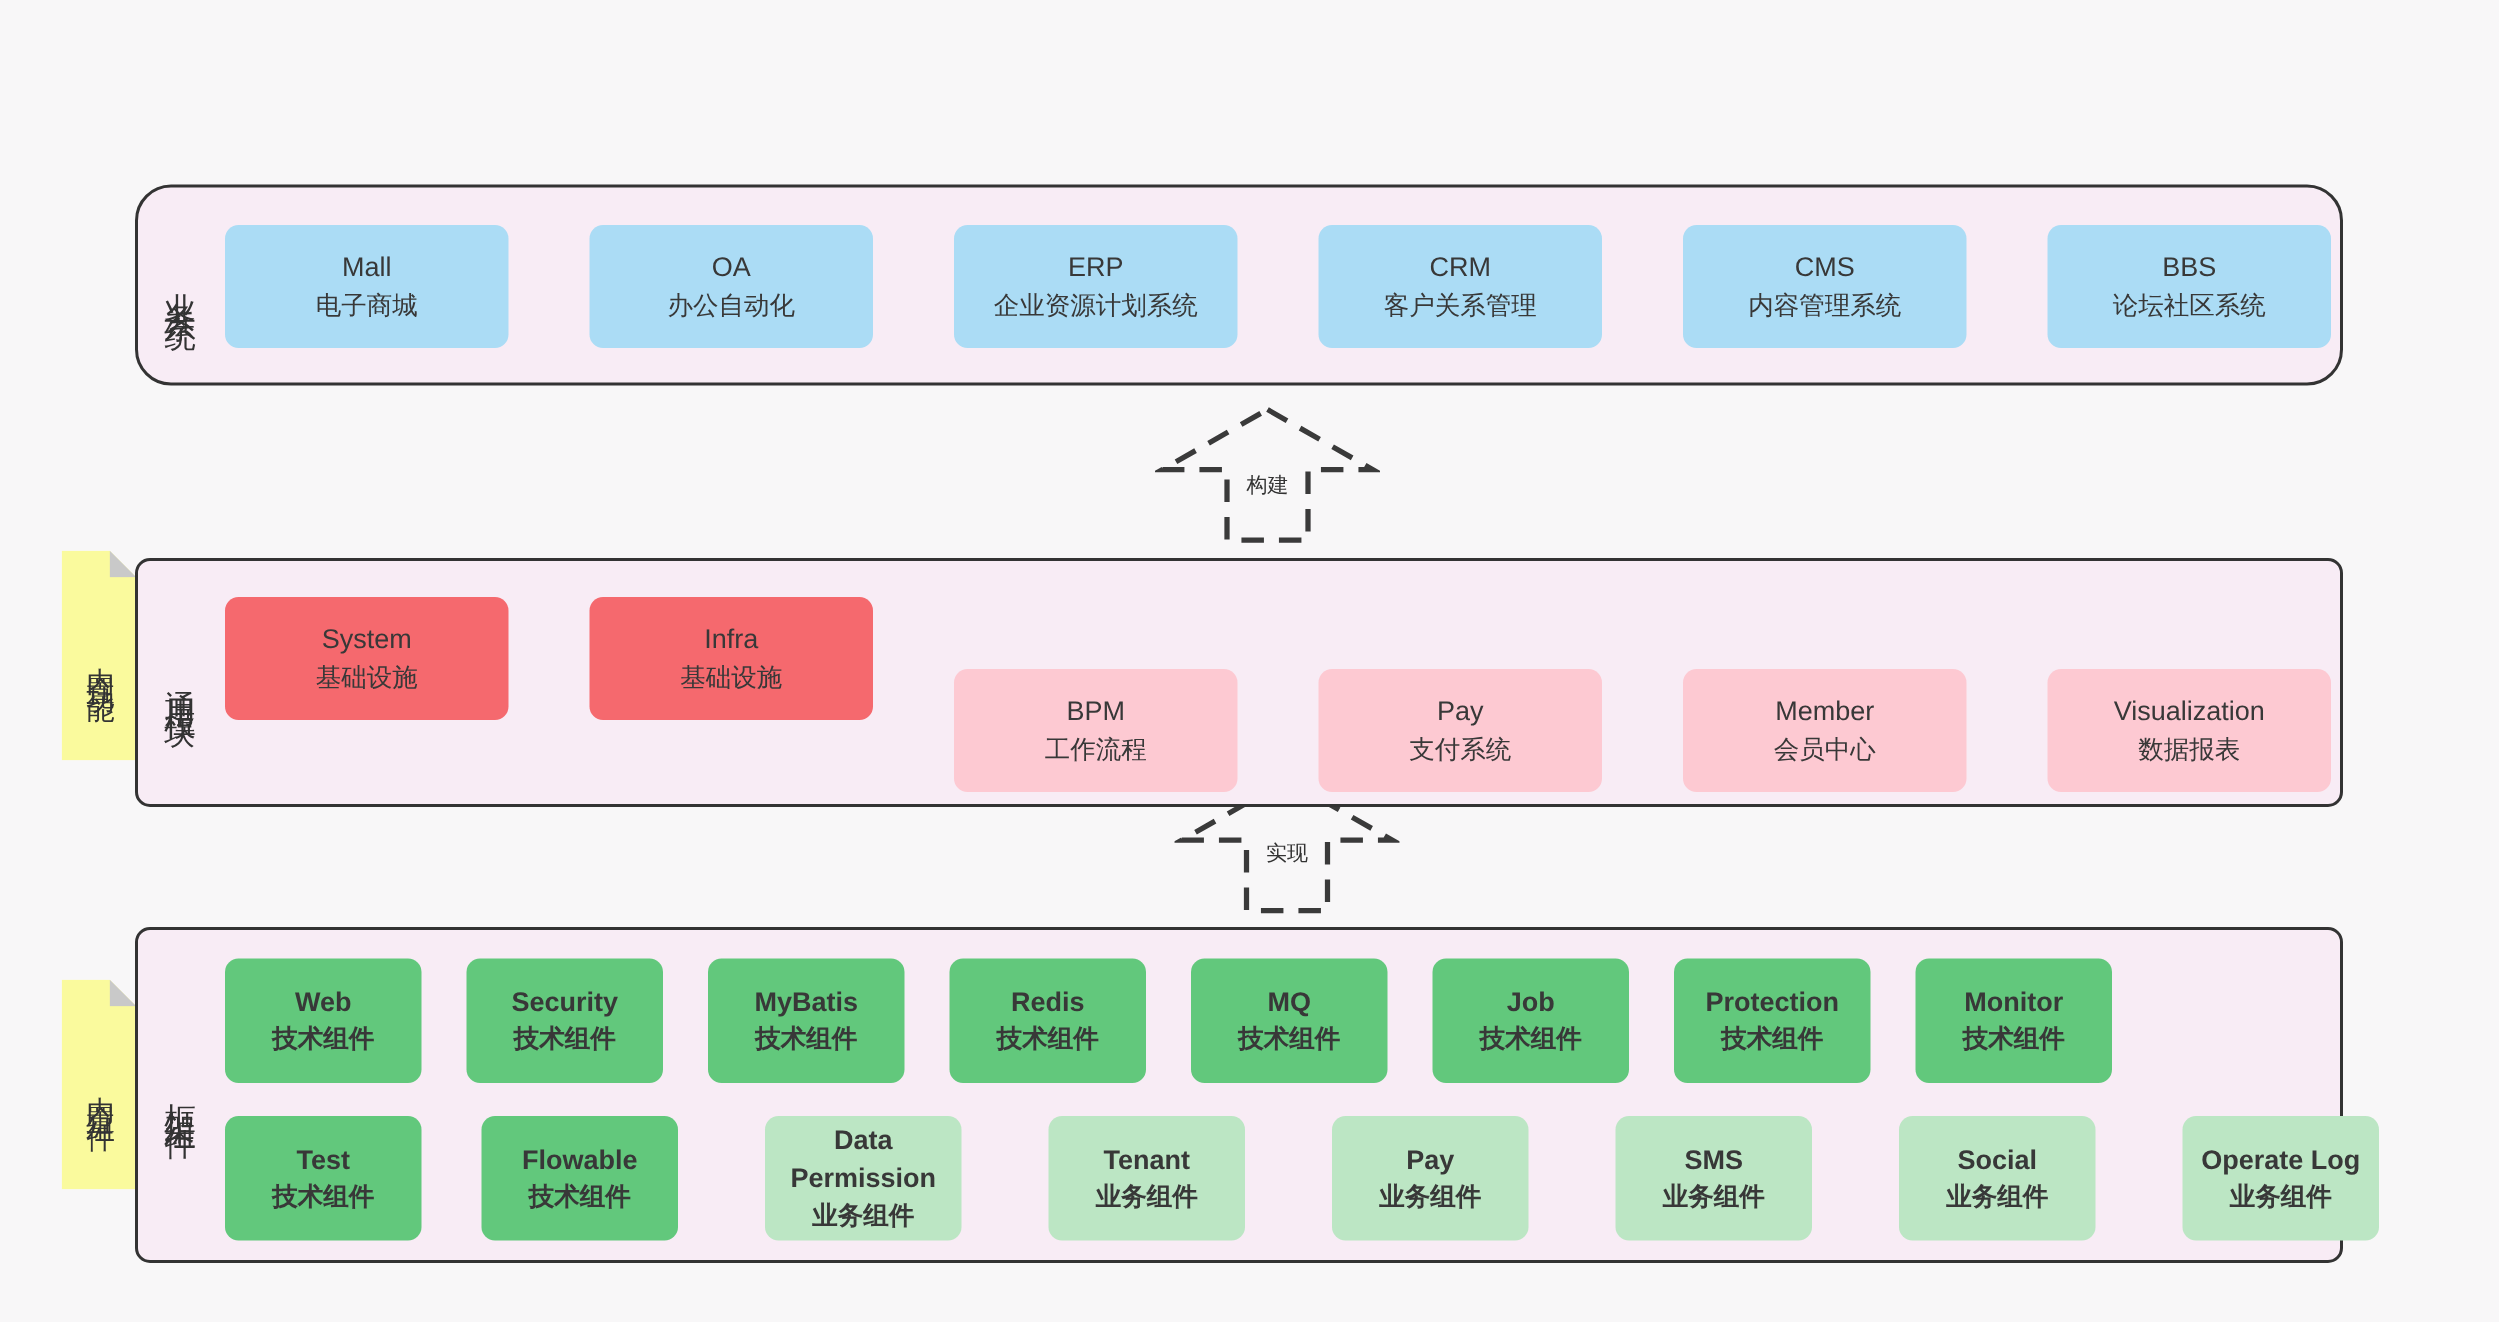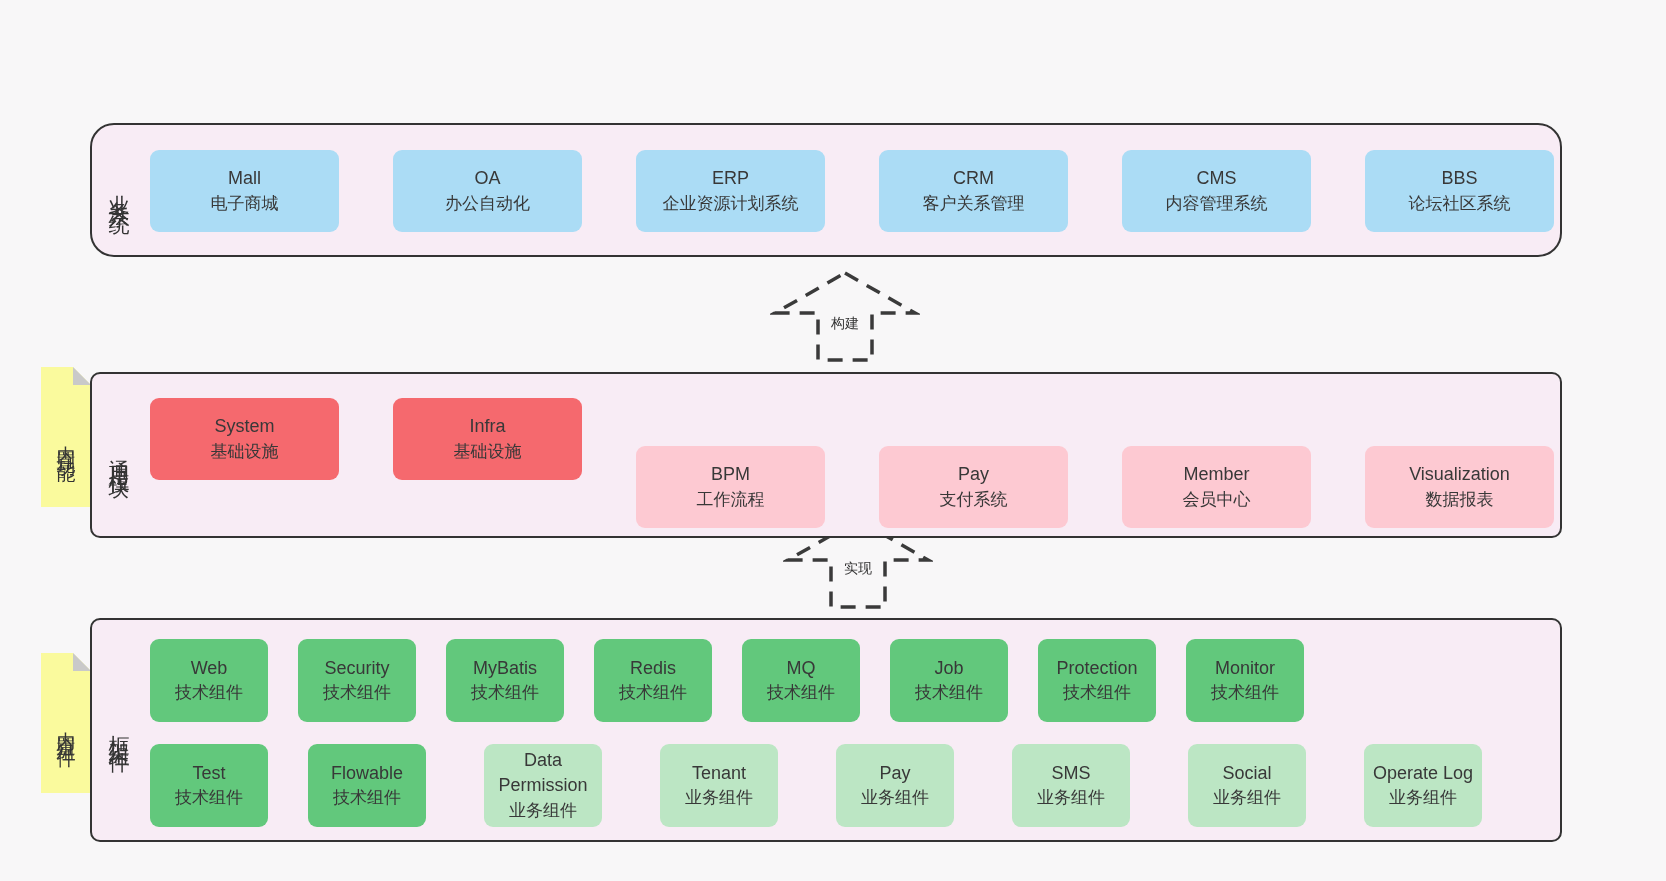--- a/index.html
+++ b/index.html
@@ -70,21 +70,21 @@
     flex-direction: column;
     align-items: center;
     justify-content: center;
     text-align: center;
     border-radius: 9px;
     padding: 2px 8px;
     line-height: 1.42;
     color: #383838;
   }
   .row-wide   .box { width: 189px; height: 82px; }
-  .row-narrow .box { width: 118px; height: 83px; }
+  .row-narrow .box { width: 131px; height: 83px; font-weight: bold; }
   .box .box-title { font-size: 18px; }
   .box .box-sub   { font-size: 17px; }
   .box.blue        { background: var(--c-blue); }
   .box.red         { background: var(--c-red); }
   .box.pink        { background: var(--c-pink); margin-top: 48px; }
   .box.green       { background: var(--c-green); }
   .box.green-light { background: var(--c-green-light); margin-left: 18px; }
   
   .note {
     position: absolute;

